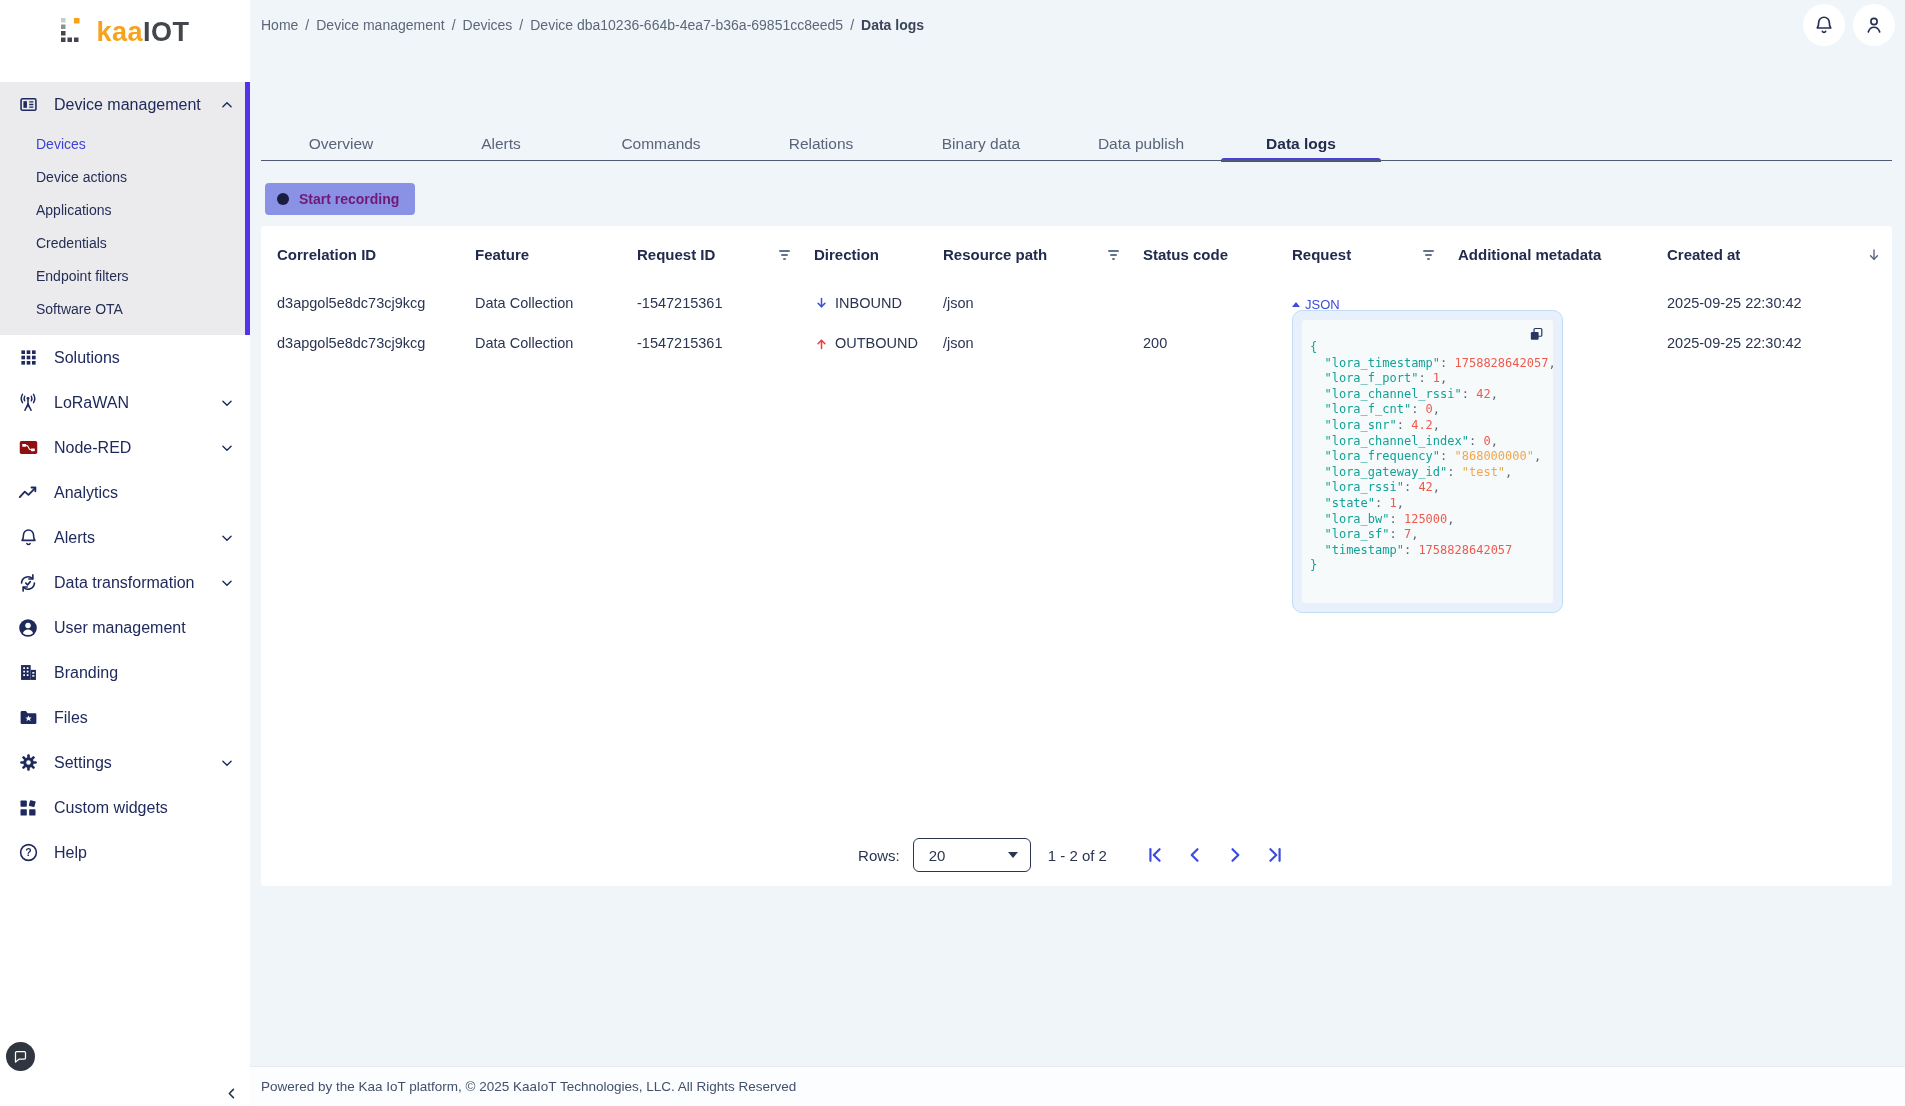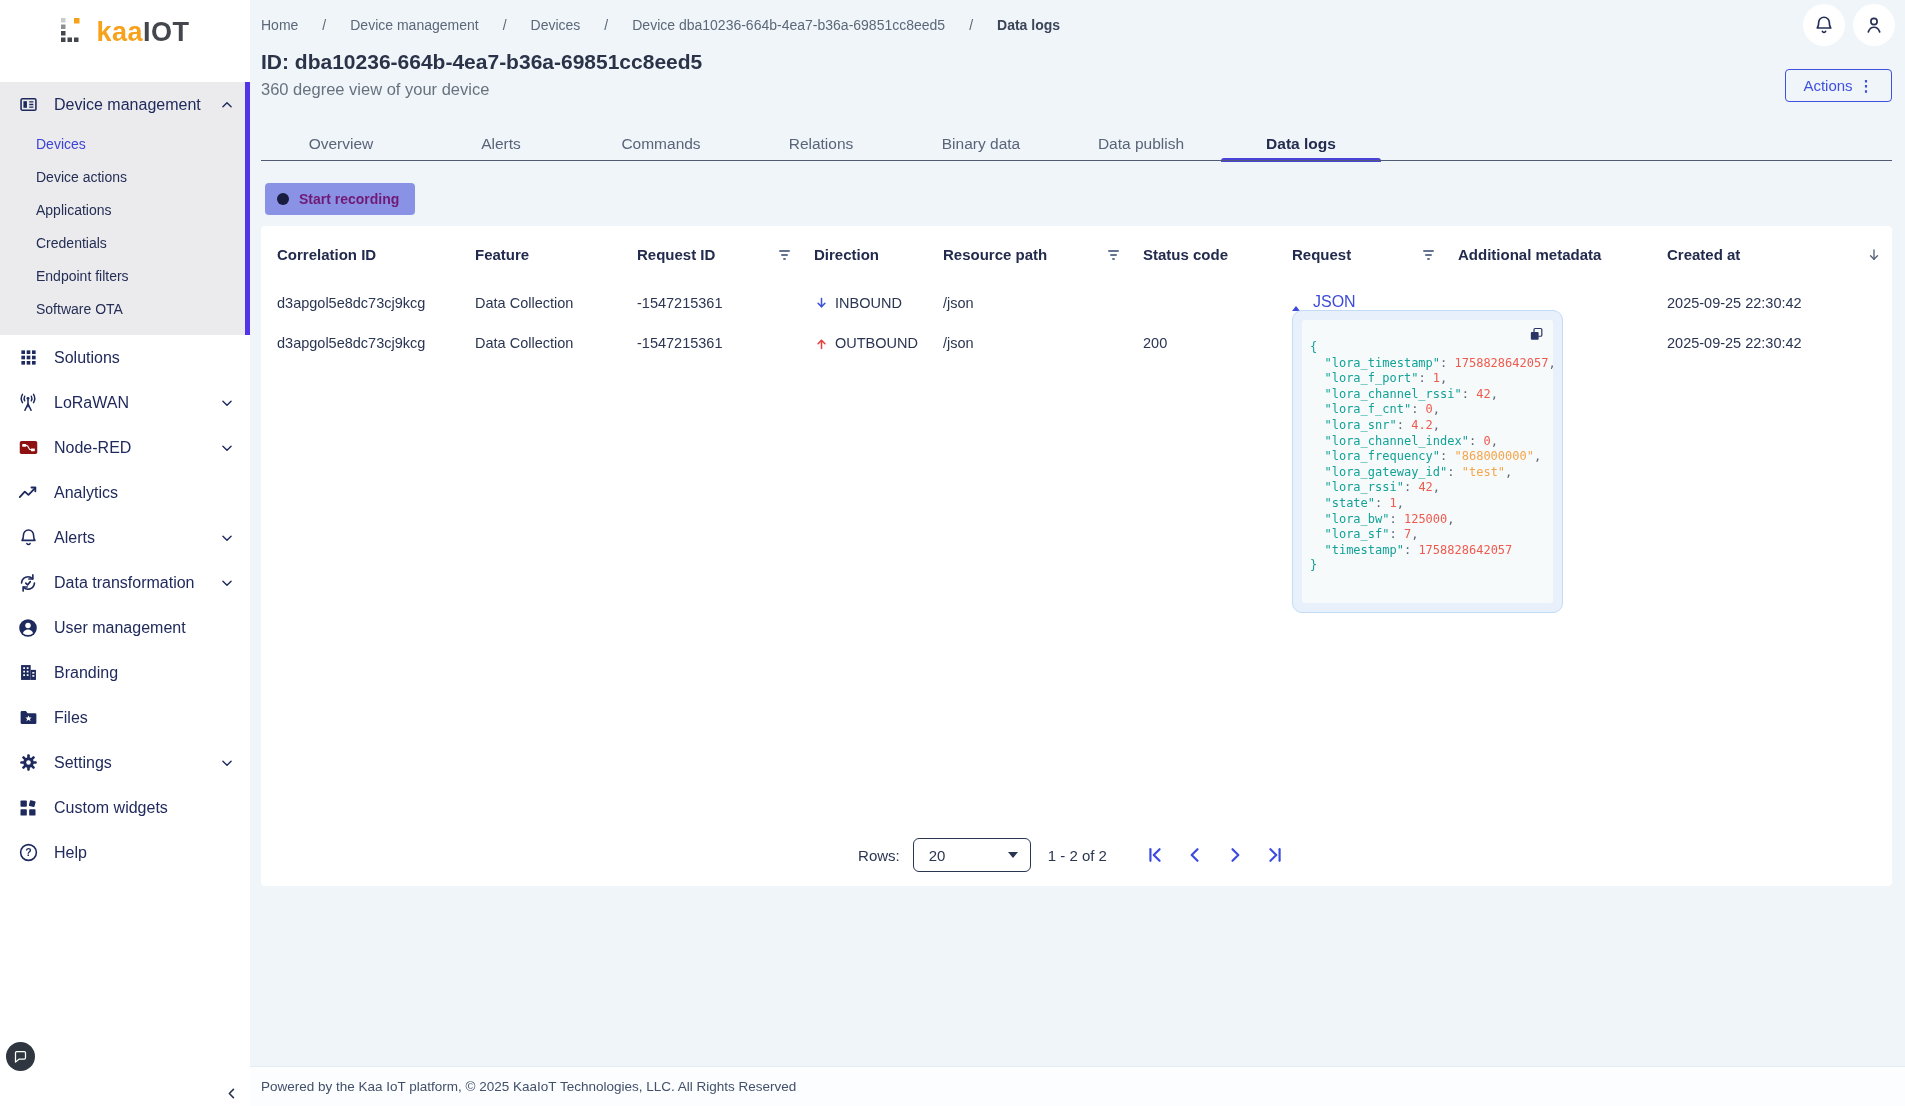--- a/index.html
+++ b/index.html
@@ -27,21 +27,21 @@
   .nav-sub{height:33px; display:flex; align-items:center; padding-left:36px; font-size:14px; color:#242e55; cursor:pointer;}
   .nav-sub.active{color:#3c43d6;}
 
   .sidebar-bottom{position:absolute; left:0; bottom:0; width:100%; height:64px;}
   .chat-fab{position:absolute; left:6px; top:0px; width:29px; height:29px; border-radius:50%; background:#30363f; display:flex; align-items:center; justify-content:center; cursor:pointer; border:none;}
   .collapse-btn{position:absolute; right:12px; bottom:6px; background:none; border:none; cursor:pointer; display:flex;}
 
   
   .main{position:absolute; left:238px; top:0; right:0; bottom:0;}
   .topbar{position:absolute; left:23px; right:10px; top:0; height:50px; display:flex; align-items:center;}
-  .breadcrumb{display:flex; align-items:center; gap:24px; font-size:14px; color:#5c6878;}
+  .breadcrumb{display:flex; align-items:center; gap:7px; font-size:14px; color:#5c6878;}
   .breadcrumb .crumb{cursor:pointer;}
   .breadcrumb .crumb.last{color:#3a4559; font-weight:600; cursor:default;}
   .topbar-icons{margin-left:auto; display:flex; gap:8px;}
   .icon-circle{width:42px; height:42px; border-radius:50%; background:#fff; border:none; display:flex; align-items:center; justify-content:center; cursor:pointer;}
 
   .page-head{position:absolute; left:23px; right:13px; top:50px; height:62px;}
   .page-title{font-size:21px; font-weight:700; color:#2b3349;}
   .page-subtitle{font-size:16.5px; color:#68727f; margin-top:6px;}
   .actions-btn{position:absolute; right:0; top:19px; width:107px; height:33px; border:1px solid var(--accent); border-radius:4px; background:transparent; color:var(--accent); font-size:15px; font-weight:500; font-family:inherit; cursor:pointer; display:flex; align-items:center; justify-content:center; gap:6px;}
   .actions-dots{font-size:15px; font-weight:700;}
@@ -61,21 +61,21 @@
   .thead{height:57px; font-size:15px; font-weight:700; color:#222b4d;}
   .th{display:flex; align-items:center;}
   .filter-icon{margin-left:auto; margin-right:24px; display:flex; flex-direction:column; align-items:center; gap:2px; cursor:pointer;}
   .filter-icon i{display:block; height:2px; background:#64748f; border-radius:1px;}
   .filter-icon i:nth-child(1){width:11px;}
   .filter-icon i:nth-child(2){width:7px;}
   .filter-icon i:nth-child(3){width:3px;}
   .sort-cell{display:flex; justify-content:center; cursor:pointer;}
   .trow{height:40px; font-size:14.5px; color:#2a3552;}
   .dir-cell{display:flex; align-items:center; gap:6px; font-weight:400;}
-  .payload-toggle{display:inline-flex; align-items:flex-end; gap:13px; background:none; border:none; font-family:inherit; font-size:16px; color:#3c4bd8; cursor:pointer; padding:0;}
+  .payload-toggle{display:inline-flex; align-items:center; gap:5px; background:none; border:none; font-family:inherit; font-size:13px; color:#3c4bd8; cursor:pointer; padding:0;}
   .tri-up{width:0; height:0; border-left:4px solid transparent; border-right:4px solid transparent; border-bottom:5px solid #3c4bd8;}
 
   
   .payload-box{position:absolute; left:1031px; top:84px; width:271px; height:303px; background:#e7f0fb; border:1px solid #c3dcf5; border-radius:10px; padding:9px; z-index:5;}
   .payload-inner{position:relative; width:100%; height:100%; background:#f7fafb; border-radius:3px; padding:20px 8px 8px 8px;}
   .copy-btn{position:absolute; top:6px; right:8px; background:none; border:none; cursor:pointer; display:flex;}
   .json{white-space:pre; font-family:"DejaVu Sans Mono", monospace; font-size:12px; line-height:15.6px;}
   .json .k{color:var(--json-key);}
   .json .n{color:var(--json-num);}
   .json .s{color:var(--json-str);}
@@ -354,28 +354,20 @@
       </button>
       <button class="icon-circle">
         <svg width="22" height="22" viewBox="0 0 24 24" fill="none" stroke="#242e55" stroke-width="1.8" stroke-linecap="round" stroke-linejoin="round">
           <circle cx="12" cy="8.2" r="3.4"></circle>
           <path d="M5.8 19.5c1.1-3.3 3.4-5 6.2-5s5.1 1.7 6.2 5"></path>
         </svg>
       </button>
     </div>
   </div>
 
-  <div class="page-head">
-    <div class="page-title">ID: dba10236-664b-4ea7-b36a-69851cc8eed5</div>
-    <div class="page-subtitle">360 degree view of your device</div>
-    <button class="actions-btn">
-      <span>Actions</span>
-        <span class="actions-dots">⋮</span>
-    </button>
-  </div>
 
   <div class="tabs">
       <div class="tab">
         <span>Overview</span>
       </div>
       <div class="tab">
         <span>Alerts</span>
       </div>
       <div class="tab">
         <span>Commands</span>

